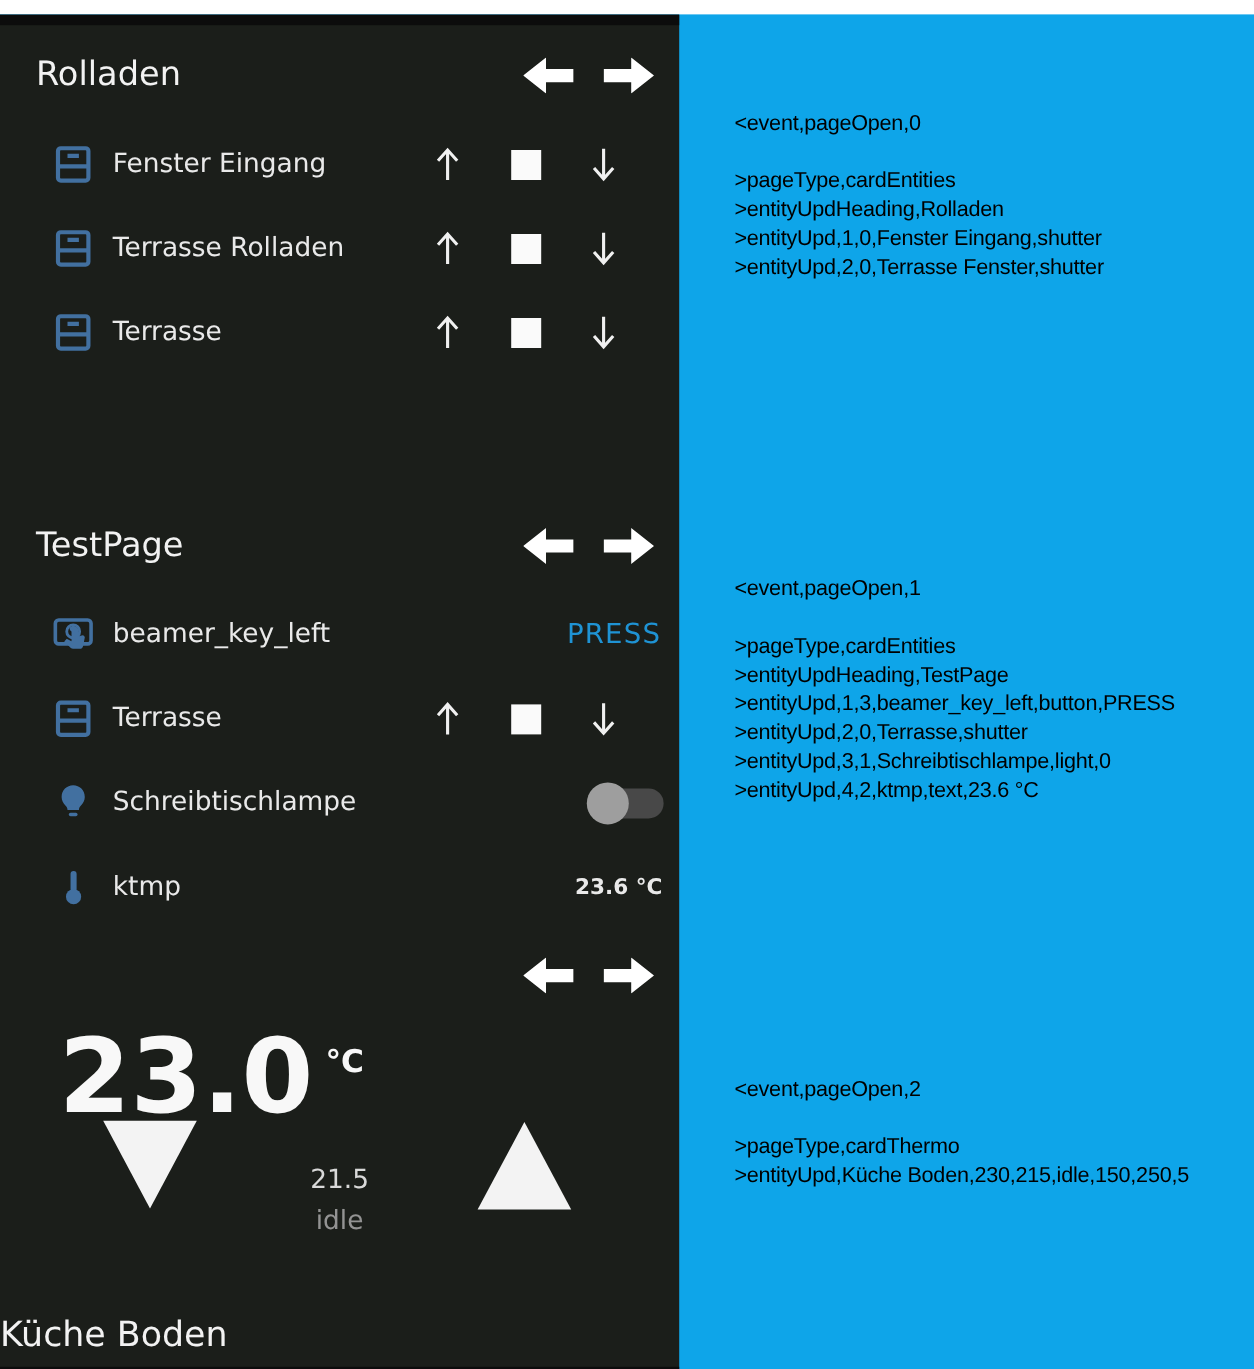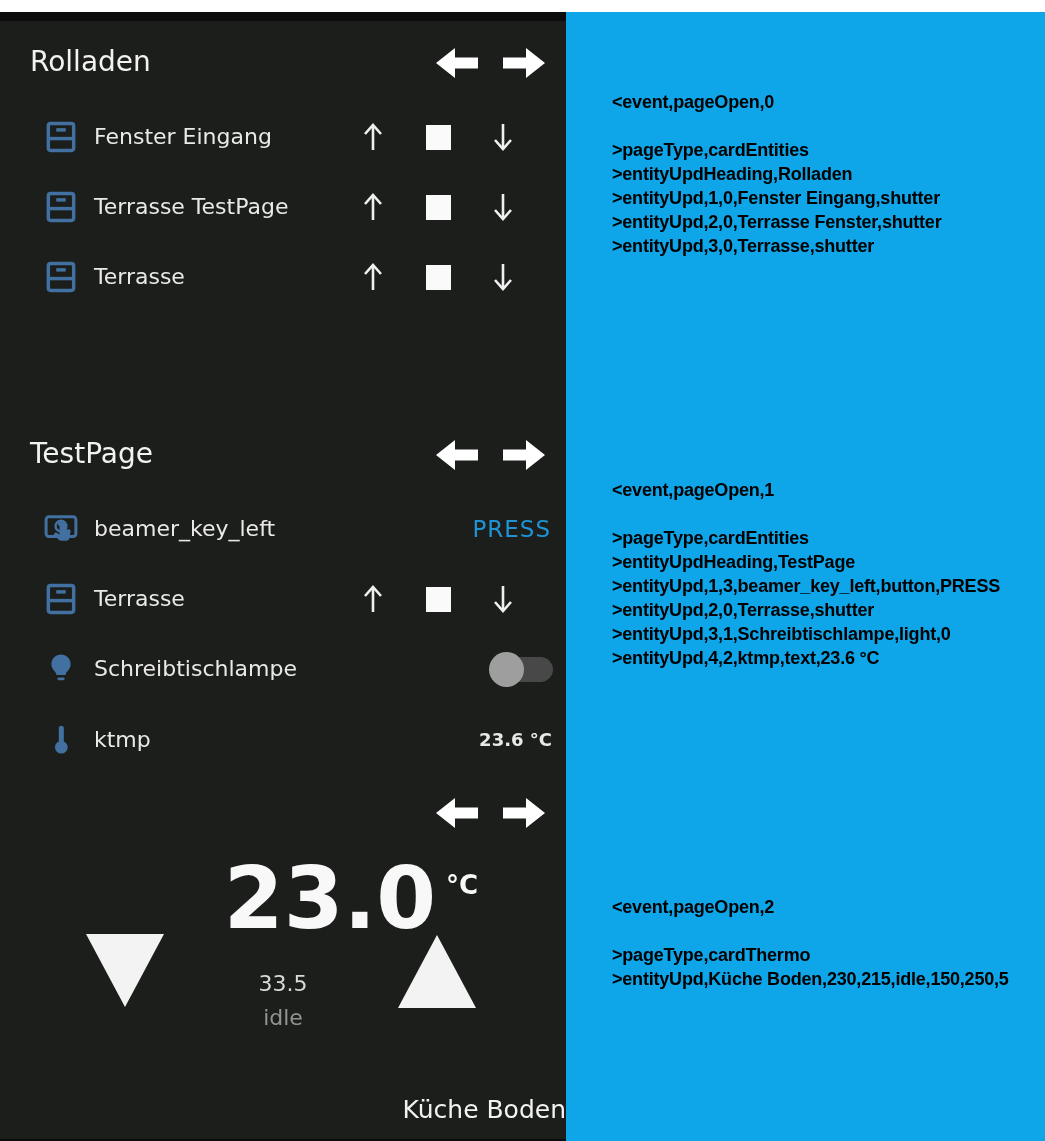--- a/index.html
+++ b/index.html
@@ -28,33 +28,33 @@
   .stopsq{width:25px;height:25px;background:#fafafa;}
 
   .press-value{position:absolute;right:38px;top:0;line-height:44px;font-size:23px;letter-spacing:1px;
                color:#1f93d4;font-weight:400;}
   .text-value{position:absolute;right:37px;top:0;line-height:44px;font-size:18px;color:#e9e9e9;white-space:nowrap;font-weight:bold;}
 
   .toggle{position:absolute;right:36px;top:10px;width:62px;height:25px;border-radius:13px;background:#484848;}
   .toggle .knob{position:absolute;left:-2px;top:-5px;width:35px;height:35px;border-radius:50%;background:#9e9e9e;}
 
   
-  .thermo-temp{position:absolute;left:0;top:843px;width:674px;text-align:center;}
+  .thermo-temp{position:absolute;left:0;top:843px;width:674px;padding-left:35px;}
   .thermo-temp .inner{display:inline-block;transform:translateX(14px);white-space:nowrap;}
   .temp-value{font-size:86px;font-weight:bold;color:#f8f8f8;line-height:1;}
   .temp-unit{display:inline-block;font-size:26px;font-weight:bold;color:#f8f8f8;transform:translateY(-34px);margin-left:10px;}
   .tri{position:absolute;width:0;height:0;}
   .tri.down{left:86px;top:922px;border-left:39px solid transparent;border-right:39px solid transparent;border-top:73px solid #f3f3f3;}
   .tri.up{left:398px;top:923px;border-left:39px solid transparent;border-right:39px solid transparent;border-bottom:73px solid #f3f3f3;}
   .thermo-target{position:absolute;left:0;top:959px;width:566px;text-align:center;font-size:22px;color:#d9d9d9;}
   .thermo-state{position:absolute;left:0;top:993px;width:566px;text-align:center;font-size:22px;color:#939393;}
-  .thermo-title{position:absolute;left:0;top:1083px;width:566px;text-align:right;font-size:25px;color:#f2f2f2;}
+  .thermo-title{position:absolute;left:0;top:1083px;width:566px;text-align:left;font-size:29px;color:#f2f2f2;}
 
   
-  .proto-block{position:absolute;left:612px;font-family:"Liberation Sans",sans-serif;font-weight:bold;
+  .proto-block{position:absolute;left:612px;font-family:"Liberation Sans",sans-serif;font-weight:normal;
                font-size:18px;color:#000;letter-spacing:-0.2px;}
   .proto-line{height:24px;line-height:24px;white-space:nowrap;}
 </style>
 </head>
 <body>
 
 <div id="stage">
 
   <div class="screen">
     <div class="strip top"></div>
@@ -100,21 +100,21 @@
     </div>
 
     <div class="entity-row" style="top:173px">
       <span class="eicon">
         <svg viewBox="0 0 24 24" fill="none" stroke="#4270a0" stroke-width="2.2">
           <rect x="4" y="3.5" width="16" height="17" rx="1.5"></rect>
             <line x1="4" y1="13" x2="20" y2="13"></line>
             <line x1="9" y1="7.5" x2="15" y2="7.5"></line>
           </svg>
       </span>
-      <span class="elabel">Terrasse TestPage</span>
+      <span class="elabel">Terrasse Rolladen</span>
       <span class="ctl up">
         <svg width="24" height="32" viewBox="0 0 24 32" fill="none" stroke="#f0f0f0" stroke-width="2.6">
             <line x1="12" y1="29" x2="12" y2="5"></line>
             <polyline points="4,13 12,4 20,13"></polyline>
           </svg>
       </span>
       <span class="ctl stop">
           <span class="stopsq"></span>
         </span>
       <span class="ctl down">
@@ -242,35 +242,34 @@
 
     <div class="thermo-temp">
       <span class="inner">
         <span class="temp-value">23.0</span><span class="temp-unit">°C</span>
       </span>
     </div>
 
     <div class="tri down"></div>
     <div class="tri up"></div>
 
-    <div class="thermo-target">33.5</div>
+    <div class="thermo-target">21.5</div>
     <div class="thermo-state">idle</div>
     <div class="thermo-title">Küche Boden</div>
 
     <div class="strip bottom"></div>
   </div>
 
   <div class="proto-block" style="top:78px">
     <div class="proto-line">&lt;event,pageOpen,0</div>
     <div class="proto-line"></div>
     <div class="proto-line">&gt;pageType,cardEntities</div>
     <div class="proto-line">&gt;entityUpdHeading,Rolladen</div>
     <div class="proto-line">&gt;entityUpd,1,0,Fenster Eingang,shutter</div>
     <div class="proto-line">&gt;entityUpd,2,0,Terrasse Fenster,shutter</div>
-    <div class="proto-line">&gt;entityUpd,3,0,Terrasse,shutter</div>
   </div>
 
   <div class="proto-block" style="top:466px">
     <div class="proto-line">&lt;event,pageOpen,1</div>
     <div class="proto-line"></div>
     <div class="proto-line">&gt;pageType,cardEntities</div>
     <div class="proto-line">&gt;entityUpdHeading,TestPage</div>
     <div class="proto-line">&gt;entityUpd,1,3,beamer_key_left,button,PRESS</div>
     <div class="proto-line">&gt;entityUpd,2,0,Terrasse,shutter</div>
     <div class="proto-line">&gt;entityUpd,3,1,Schreibtischlampe,light,0</div>

